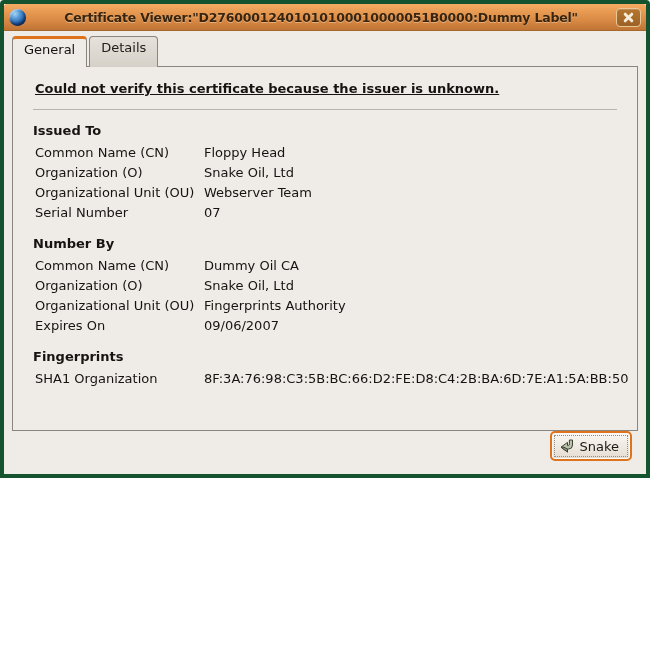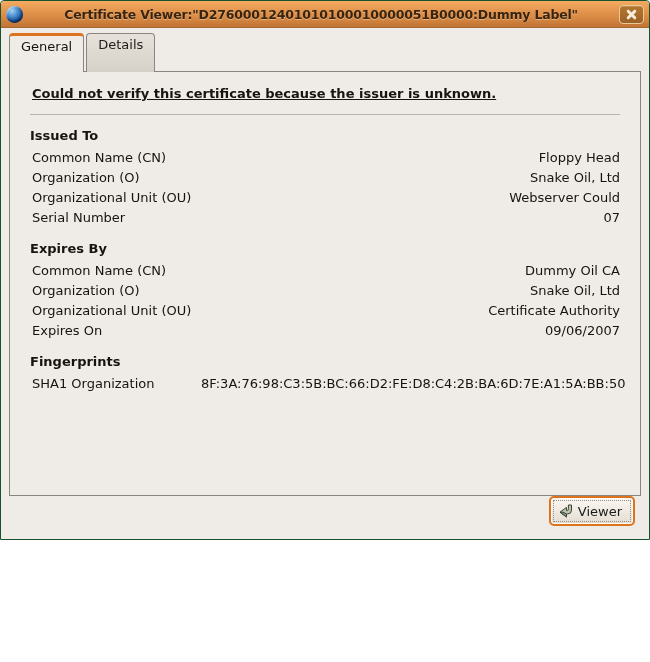--- a/index.html
+++ b/index.html
@@ -6,22 +6,22 @@
     --accent:#dd731c;
     --titlebar-top:#f5ab63;
     --titlebar-mid:#d98a45;
     --titlebar-bottom:#c07434;
     --dialog-bg:#efebe7;
     --panel-border:#8a857e;
     --text:#161310;
   }
   html,body{margin:0;padding:0;background:#fff;}
   .window{
-    width:650px;height:540px;box-sizing:border-box;
-    border:1px solid #14532d;border-radius:4px 4px 0 0;
+    width:650px;height:478px;box-sizing:border-box;
+    border:4px solid #14532d;border-radius:4px 4px 0 0;
     background:var(--dialog-bg);
     font-family:"DejaVu Sans","Liberation Sans",sans-serif;
     font-size:13px;color:var(--text);
     display:flex;flex-direction:column;overflow:hidden;
   }
   
   .titlebar{
     height:26px;flex:0 0 26px;display:flex;align-items:center;gap:6px;
     padding:0 5px;
     background:linear-gradient(180deg,var(--titlebar-top) 0%,#e79a52 30%,var(--titlebar-mid) 62%,var(--titlebar-bottom) 100%);
@@ -50,31 +50,31 @@
   .tab{
     padding:4px 11px 5px;border:1px solid var(--panel-border);border-bottom:none;
     border-radius:4px 4px 0 0;white-space:nowrap;
   }
   .tab.active{
     background:var(--dialog-bg);
     border-top:3px solid var(--accent);padding-top:3px;
   }
   .tab.inactive{
     background:linear-gradient(#e6e2db,#d5d0c8);
-    margin-left:2px;padding-top:3px;padding-bottom:20px;color:#23201c;
+    margin-left:2px;padding-top:3px;padding-bottom:12px;color:#23201c;
   }
   .panel{
     position:relative;z-index:1;border:1px solid var(--panel-border);
     background:var(--dialog-bg);
     height:549px;box-sizing:border-box;padding:12px 20px 0 20px;
   }
   .warning{font-weight:bold;margin:2px 2px 0;text-decoration:underline;}
   .separator{border:none;border-top:1px solid #b8b3ab;margin:13px 0 0;}
   .section-title{font-weight:bold;margin:13px 0 5px;}
-  .field-row{display:flex;line-height:20px;padding-left:2px;justify-content:space-between;}
+  .field-row{display:flex;line-height:20px;padding-left:2px;}
   .field-label{width:169px;flex:0 0 169px;}
   .field-value{white-space:nowrap;}
   
   .action-area{flex:1;display:flex;align-items:flex-end;justify-content:flex-end;padding:0 6px 13px 0;}
   .close-button{
     display:flex;align-items:center;
     background:linear-gradient(180deg,#faf7f3,#eee9e1 55%,#e3dcd1);
     border:2px solid var(--accent);border-radius:5px;padding:2px;
     box-shadow:inset 0 0 0 1px #fcfaf7;
     font-family:inherit;font-size:13px;color:#1c1a17;
@@ -118,46 +118,46 @@
     <span class="field-value">Floppy Head</span>
   </div>
 
   <div class="field-row">
     <span class="field-label">Organization (O)</span>
     <span class="field-value">Snake Oil, Ltd</span>
   </div>
 
   <div class="field-row">
     <span class="field-label">Organizational Unit (OU)</span>
-    <span class="field-value">Webserver Could</span>
+    <span class="field-value">Webserver Team</span>
   </div>
 
   <div class="field-row">
     <span class="field-label">Serial Number</span>
     <span class="field-value">07</span>
   </div>
 </div>
   </div>
 
   <div class="section">
-    <div class="section-title">Expires By</div>
+    <div class="section-title">Number By</div>
     <div>
   <div class="field-row">
     <span class="field-label">Common Name (CN)</span>
     <span class="field-value">Dummy Oil CA</span>
   </div>
 
   <div class="field-row">
     <span class="field-label">Organization (O)</span>
     <span class="field-value">Snake Oil, Ltd</span>
   </div>
 
   <div class="field-row">
     <span class="field-label">Organizational Unit (OU)</span>
-    <span class="field-value">Certificate Authority</span>
+    <span class="field-value">Fingerprints Authority</span>
   </div>
 </div>
   </div>
 
   <div class="section">
     <div>
 
   <div class="field-row">
     <span class="field-label">Expires On</span>
     <span class="field-value">09/06/2007</span>
@@ -178,19 +178,19 @@
 </div>
     </div>
 
     <div class="action-area">
       <button class="close-button">
         <span class="focus-ring">
           <svg width="17" height="16" viewBox="0 0 17 16">
             <path d="M14.5 2 L14.5 7 Q14.5 11 10.5 11 L9.5 11 L9.5 14 L3 9.2 L9.5 4.4 L9.5 7.6 L10.5 7.6 Q11.4 7.5 11.4 5.8 L11.4 2 Z" fill="#bcc3ae" stroke="#3c4434" stroke-width="1" stroke-linejoin="round"></path>
             <path d="M9.5 11 L9.5 14 L3 9.2 L6 9.2 Z" fill="#8e987e" stroke="#3c4434" stroke-width="1" stroke-linejoin="round"></path>
           </svg>
-          <span>Viewer</span>
+          <span>Snake</span>
         </span>
       </button>
     </div>
 
   </div>
 </div>
 
 </body></html>

